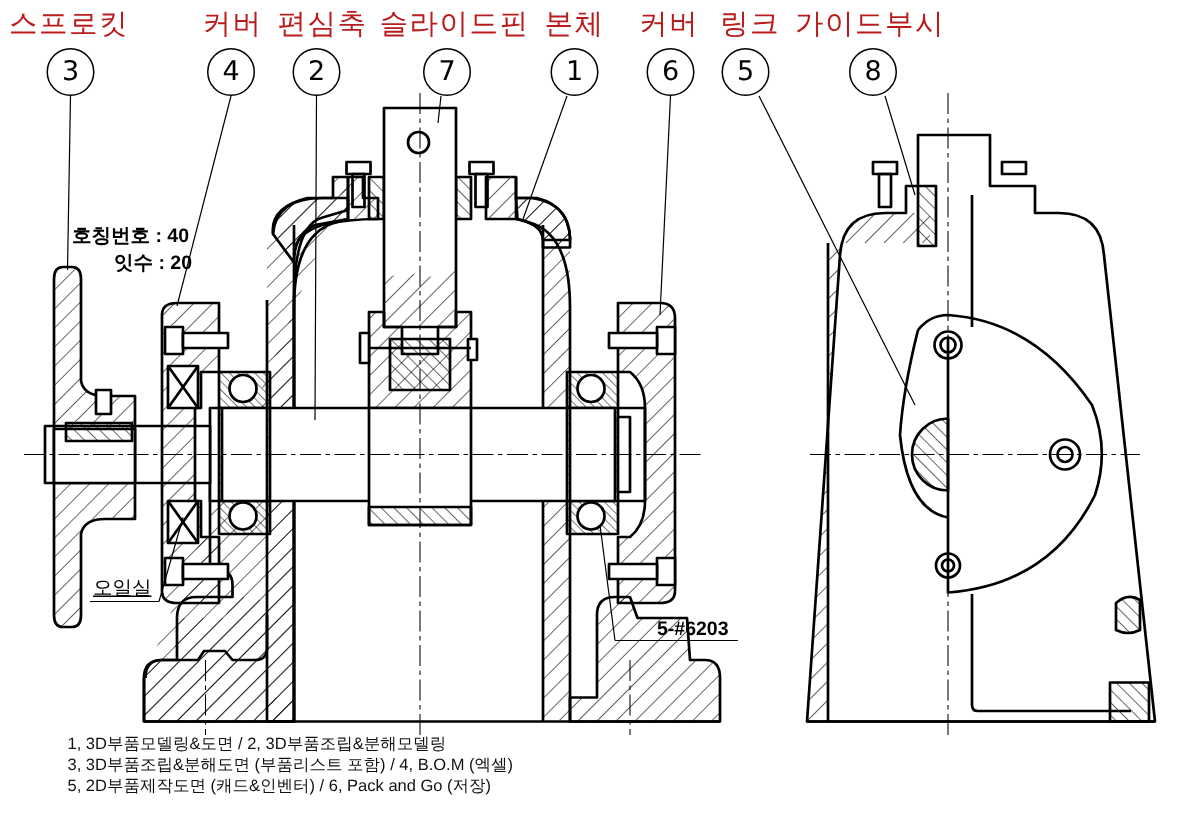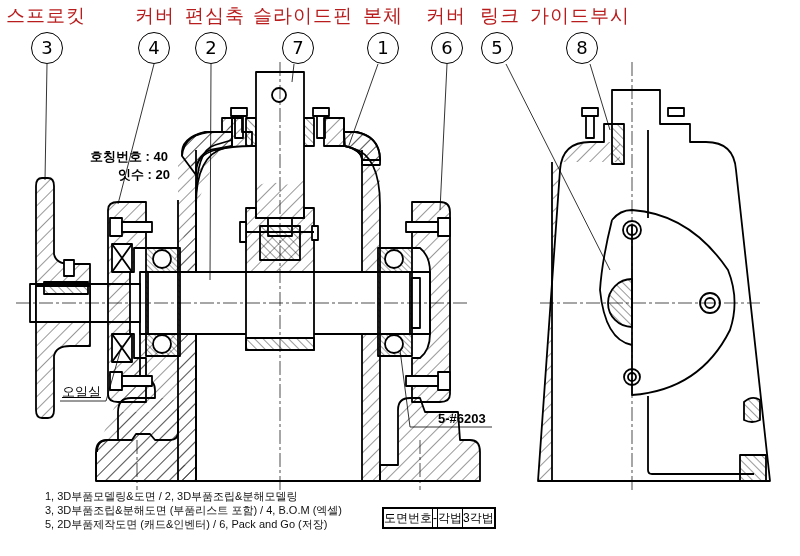--- a/index.html
+++ b/index.html
@@ -1,20 +1,20 @@
 <!DOCTYPE html>
 <html><head>
 <meta charset="utf-8">
 <style>
   html, body { margin: 0; padding: 0; background: #fff; }
   body { width: 800px; height: 556px; position: relative; overflow: hidden; font-family: "DejaVu Sans", sans-serif; }
   #drawing { position: absolute; left: 0; top: 0; }
   .lbl { position: absolute; font-size: 19px; color: #b91c1c; white-space: nowrap; font-family: "DejaVu Sans", sans-serif; letter-spacing: 1px; }
   .balloon { position: absolute; width: 30px; height: 30px; border: 1.5px solid #000; border-radius: 50%; text-align: center; line-height: 30px; font-size: 18px; font-family: "DejaVu Sans", sans-serif; background: #fff; box-sizing: content-box; }
-  .note { position: absolute; font-size: 12px; color: #000; font-family: "Liberation Sans", sans-serif; font-weight: bold; white-space: nowrap; margin-left: 42px; }
+  .note { position: absolute; font-size: 12px; color: #000; font-family: "Liberation Sans", sans-serif; font-weight: bold; white-space: nowrap; }
   .notes { position: absolute; left: 45px; top: 489px; font-family: "Liberation Sans", sans-serif; font-size: 11px; line-height: 14px; color: #111; }
   .notes div { white-space: nowrap; }
   table.title-block { position: absolute; left: 382px; top: 507px; border-collapse: collapse; font-family: "Liberation Sans", sans-serif; font-size: 12px; }
   table.title-block td { border: 1px solid #000; height: 18px; text-align: center; padding: 0; }
   table.title-block { border: 2px solid #000; }
   .callout { position: absolute; font-family: Liberation Sans, sans-serif; font-size: 13px; font-weight: bold; white-space: nowrap; }
 </style>
 </head>
 <body>
 
@@ -183,20 +183,14 @@
 <div class="callout" style="left:438px; top:411px;">5-#6203</div>
 
 <div class="notes">
   <div>1, 3D부품모델링&amp;도면 / 2, 3D부품조립&amp;분해모델링</div>
   <div>3, 3D부품조립&amp;분해도면 (부품리스트 포함) / 4, B.O.M (엑셀)</div>
   <div>5, 2D부품제작도면 (캐드&amp;인벤터) / 6, Pack and Go (저장)</div>
 </div>
 
 <table class="title-block">
   <tbody>
-  <tr>
-    <td>도면번호</td>
-    <td>-</td>
-    <td>각법</td>
-    <td>3각법</td>
-  </tr>
 </tbody>
   </table>
 
 </body></html>

